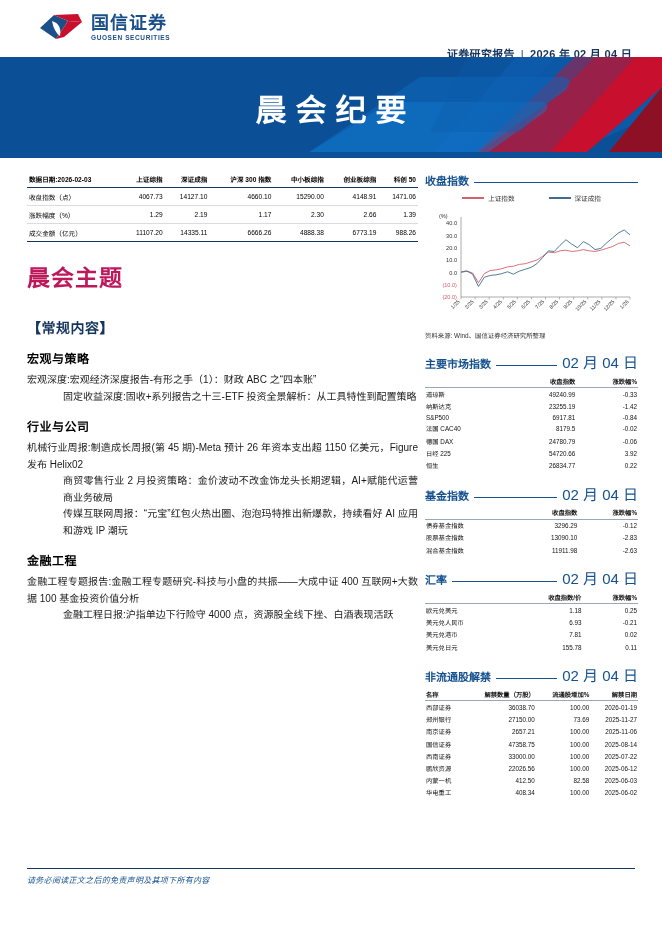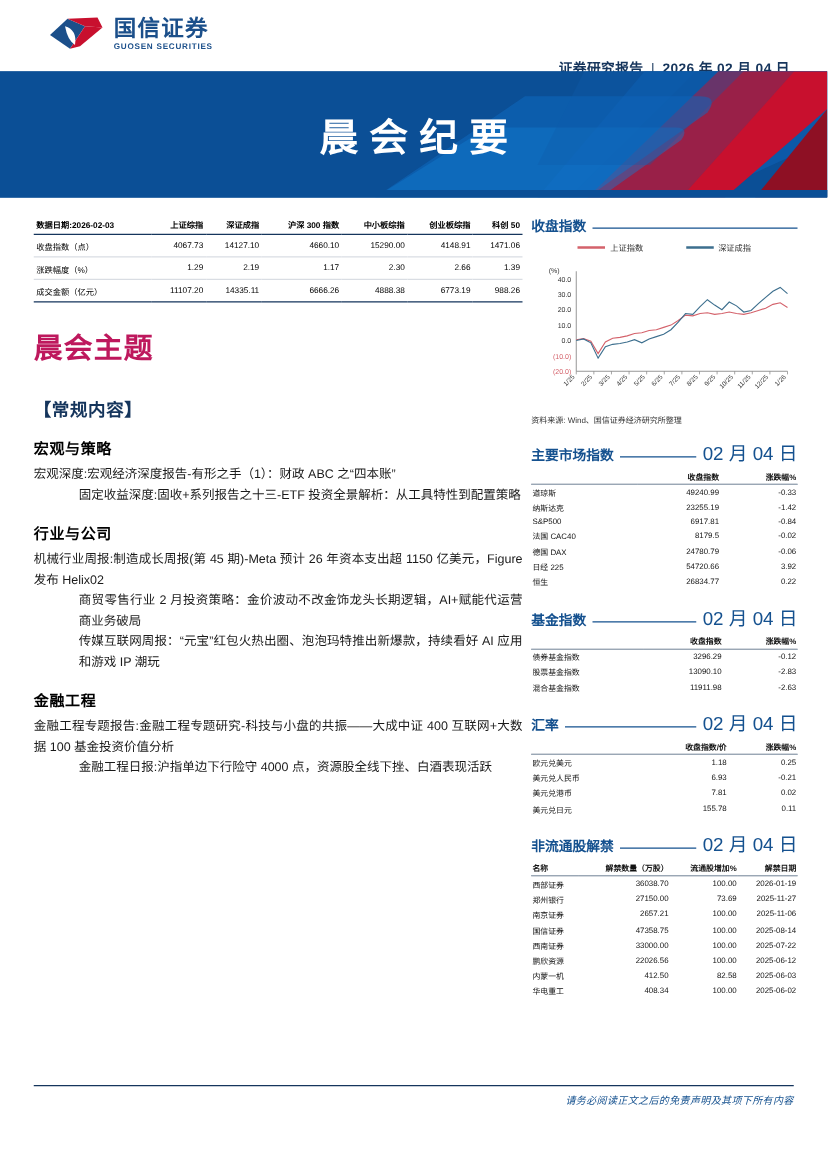--- a/index.html
+++ b/index.html
@@ -116,21 +116,21 @@
   table.mini tbody td { text-align: right; }
   table.mini tbody td.lead { text-align: left; }
   .panel-gap { height: 11px; }
 
   
   .footer {
     position: absolute; left: 27px; top: 868px; width: 608px;
     border-top: 1px solid #15355c; padding-top: 5px;
   }
   .footer-text {
-    font-size: 8px; color: #15518f; font-style: italic; letter-spacing: .3px; text-align: right;
+    font-size: 8px; color: #15518f; font-style: italic; letter-spacing: .3px;
   }
 </style>
 </head>
 <body>
 
 <div class="page">
 
   <div class="topbar">
     <div class="logo-wrap">
       <div class="logo-mark">

